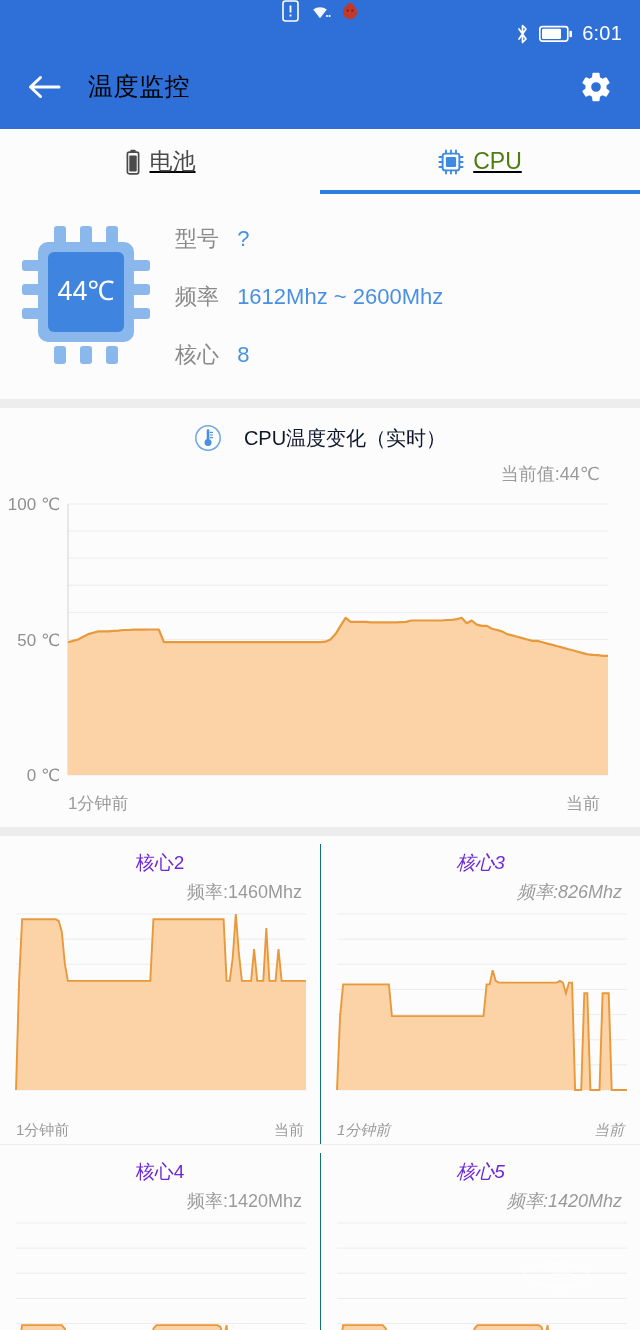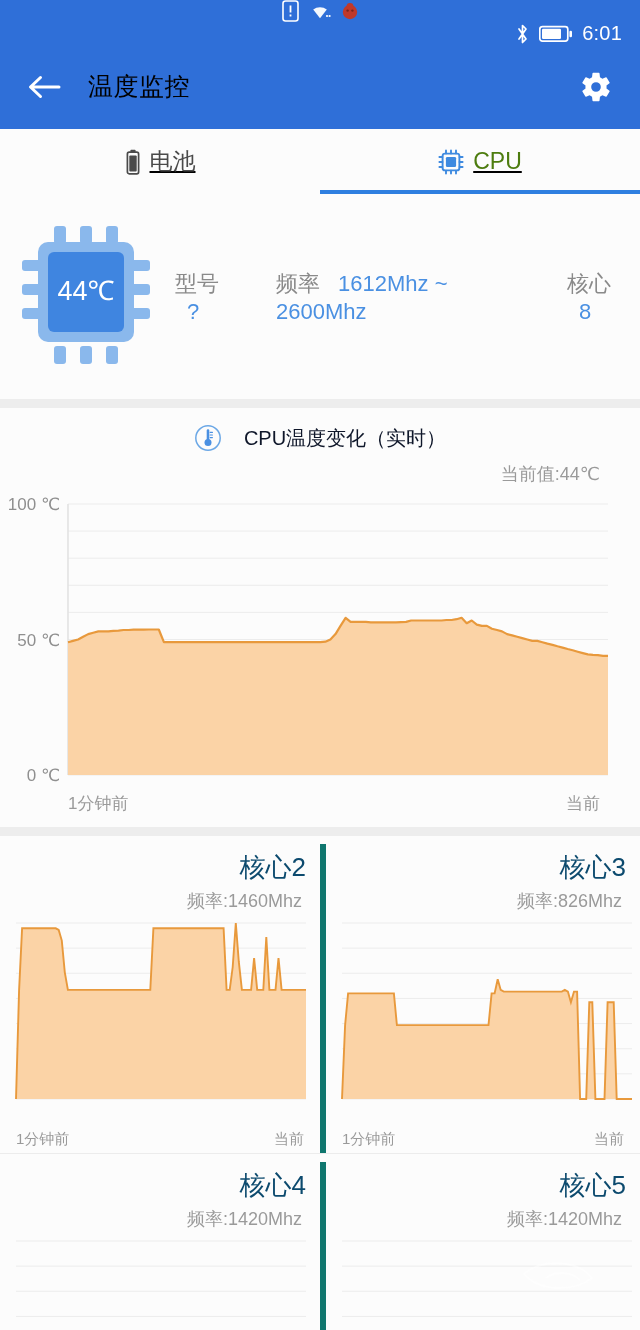--- a/index.html
+++ b/index.html
@@ -48,21 +48,21 @@
     height:4px; background:#2f7fe0;
   }
 
   
   .card { background:#fcfcfc; }
   .gap { height:9px; background:#ededed; }
 
   
   .cpu-card { display:flex; align-items:center; padding:18px 0 22px 0; height:205px; }
   .chip-wrap { width:175px; display:flex; align-items:center; justify-content:center; }
-  .cpu-rows { flex:1; display:flex; flex-direction:row; gap:28px; padding-top:4px; }
+  .cpu-rows { flex:1; display:flex; flex-direction:column; gap:28px; padding-top:4px; }
   .cpu-row { font-size:22px; color:#8a8a8a; }
   .cpu-row .val { color:#4a90e2; margin-left:12px; }
 
   
   .chart-card { padding:16px 0 12px 0; }
   .chart-title {
     display:flex; align-items:center; justify-content:center; gap:22px;
     font-size:20px; color:#0f172a;
   }
   .chart-cur {
@@ -75,23 +75,23 @@
   .x-lab-row {
     display:flex; justify-content:space-between;
     font-size:17px; color:#9a9a9a;
     padding:2px 40px 0 68px;
   }
 
   
   .cores { background:#fcfcfc; }
   .core-row { display:flex; }
   .core-cell { width:50%; padding:8px 0 0 0; position:relative; }
-  .core-cell + .core-cell .core-inner { border-left:6px solid #0f766e; }
+  .core-cell + .core-cell .core-inner { border-left:1px solid #0f766e;font-style:italic; }
   .core-inner { padding:0 14px; }
-  .core-title { text-align:right; font-size:26px; color:#0c4a6e; padding:6px 0 2px 0; }
+  .core-title { text-align:center; font-size:19px; color:#6d28d9; padding:6px 0 2px 0; }
   .core-freq { text-align:right; font-size:18px; color:#9a9a9a; padding:2px 4px 6px 0; }
   .core-x {
     display:flex; justify-content:space-between;
     font-size:15px; color:#9a9a9a; padding:2px 2px 4px 2px;
   }
   .core-sep { height:1px; background:#ececec; }
 
   .watermark {
     position:absolute; right:14px; bottom:26px;
     width:110px; height:56px; pointer-events:none; opacity:.55;

